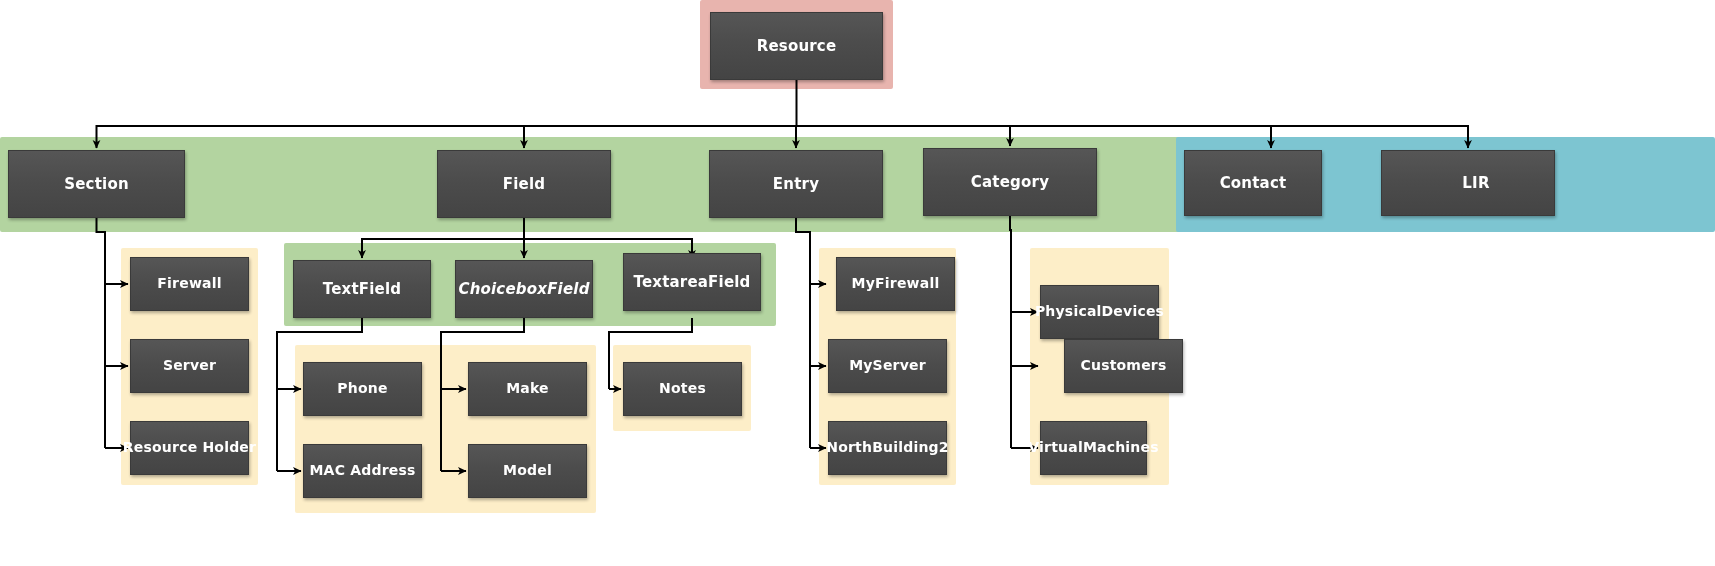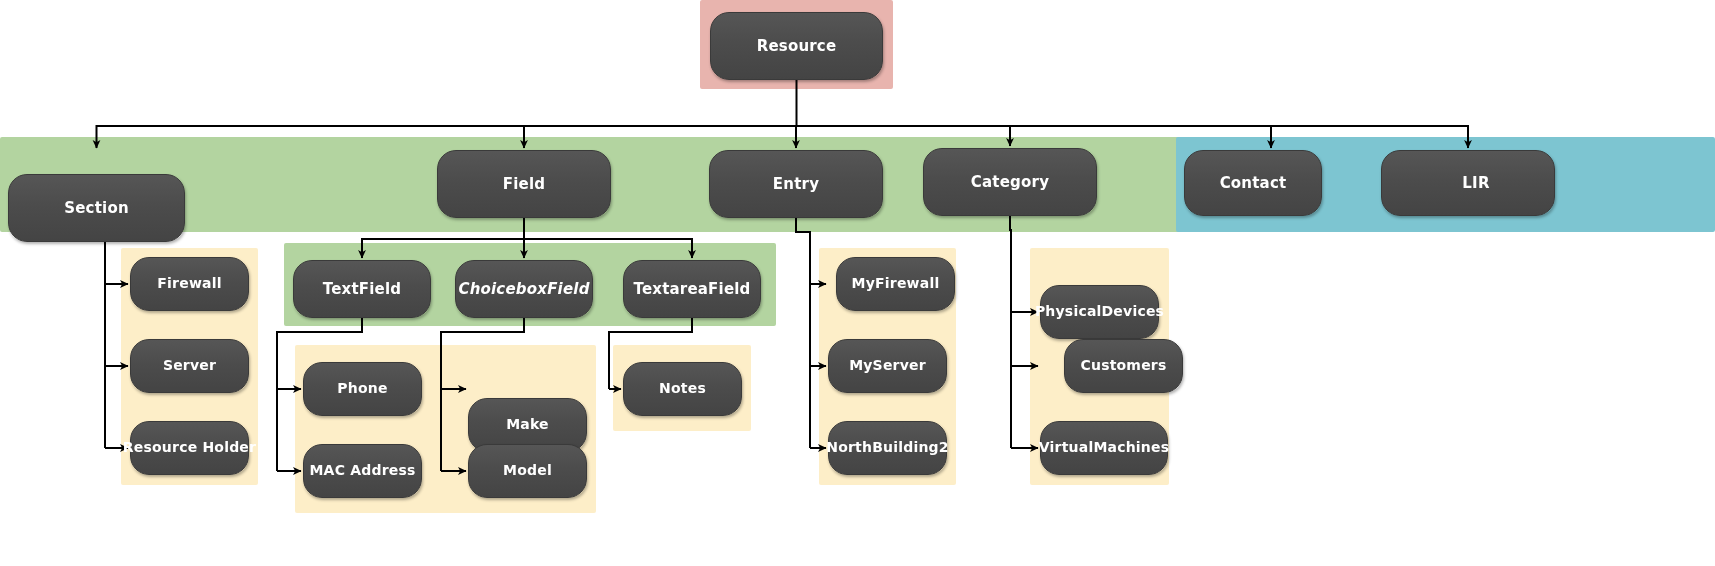--- a/index.html
+++ b/index.html
@@ -29,21 +29,21 @@
     width: 1715px;
     height: 566px;
     z-index: 2;
     pointer-events: none;
   }
   
   .node {
     position: absolute;
     z-index: 3;
     box-sizing: border-box;
-    border-radius: 19px;
+    border-radius: 0;
     background: linear-gradient(180deg, #565656 0%, #4c4c4c 45%, #444444 100%);
     border: 1px solid #3a3a3a;
     box-shadow: 1px 2px 3px rgba(0,0,0,0.30);
     display: flex;
     align-items: center;
     justify-content: center;
     text-align: center;
   }
   .node span {
     color: #ffffff;
@@ -110,21 +110,21 @@
         <path d="M441,471 L466,471" marker-end="url(#arrowhead)"></path>
         <path d="M692,318 L692,332 L609,332 L609,389"></path>
         <path d="M609,389 L621,389" marker-end="url(#arrowhead)"></path>
       </g>
   </svg>
 
   <div id="nodes-layer">
       <div class="node" style="left: 710px; top: 12px; width: 173px; height: 68px;">
         <span>Resource</span>
       </div>
-      <div class="node" style="left: 8px; top: 150px; width: 177px; height: 68px; margin-top: 24px;">
+      <div class="node" style="left: 8px; top: 150px; width: 177px; height: 68px;">
         <span>Section</span>
       </div>
       <div class="node" style="left: 437px; top: 150px; width: 174px; height: 68px;">
         <span>Field</span>
       </div>
       <div class="node" style="left: 709px; top: 150px; width: 174px; height: 68px; text-align: right;">
         <span>Entry</span>
       </div>
       <div class="node" style="left: 923px; top: 148px; width: 174px; height: 68px;">
         <span>Category</span>
@@ -134,39 +134,39 @@
       </div>
       <div class="node" style="left: 1381px; top: 150px; width: 174px; height: 66px; padding-left: 16px;">
         <span>LIR</span>
       </div>
       <div class="node" style="left: 293px; top: 260px; width: 138px; height: 58px;">
         <span>TextField</span>
       </div>
       <div class="node" style="left: 455px; top: 260px; width: 138px; height: 58px; font-style: italic;">
         <span>ChoiceboxField</span>
       </div>
-      <div class="node" style="left: 623px; top: 260px; width: 138px; height: 58px;">
+      <div class="node" style="left: 623px; top: 253px; width: 138px; height: 58px;">
         <span>TextareaField</span>
       </div>
       <div class="node small" style="left: 130px; top: 257px; width: 119px; height: 54px;">
         <span>Firewall</span>
       </div>
       <div class="node small" style="left: 130px; top: 339px; width: 119px; height: 54px; align-items: center;">
         <span>Server</span>
       </div>
       <div class="node small" style="left: 130px; top: 421px; width: 119px; height: 54px;">
         <span>Resource Holder</span>
       </div>
       <div class="node small" style="left: 303px; top: 362px; width: 119px; height: 54px;">
         <span>Phone</span>
       </div>
       <div class="node small" style="left: 303px; top: 444px; width: 119px; height: 54px;">
         <span>MAC Address</span>
       </div>
-      <div class="node small" style="left: 468px; top: 362px; width: 119px; height: 54px; margin-top: 36px;">
+      <div class="node small" style="left: 468px; top: 362px; width: 119px; height: 54px;">
         <span>Make</span>
       </div>
       <div class="node small" style="left: 468px; top: 444px; width: 119px; height: 54px;">
         <span>Model</span>
       </div>
       <div class="node small" style="left: 623px; top: 362px; width: 119px; height: 54px;">
         <span>Notes</span>
       </div>
       <div class="node small" style="left: 828px; top: 257px; width: 119px; height: 54px; margin-left: 8px;">
         <span>MyFirewall</span>
@@ -176,17 +176,17 @@
       </div>
       <div class="node small" style="left: 828px; top: 421px; width: 119px; height: 54px;">
         <span>NorthBuilding2</span>
       </div>
       <div class="node small" style="left: 1040px; top: 285px; width: 119px; height: 54px;">
         <span>PhysicalDevices</span>
       </div>
       <div class="node small" style="left: 1040px; top: 339px; width: 119px; height: 54px; margin-left: 24px;">
         <span>Customers</span>
       </div>
-      <div class="node small" style="left: 1040px; top: 421px; width: 128px; height: 54px;">
+      <div class="node small" style="left: 1040px; top: 421px; width: 107px; height: 54px;">
         <span>VirtualMachines</span>
       </div>
     </div>
 </div>
 
 </body></html>

